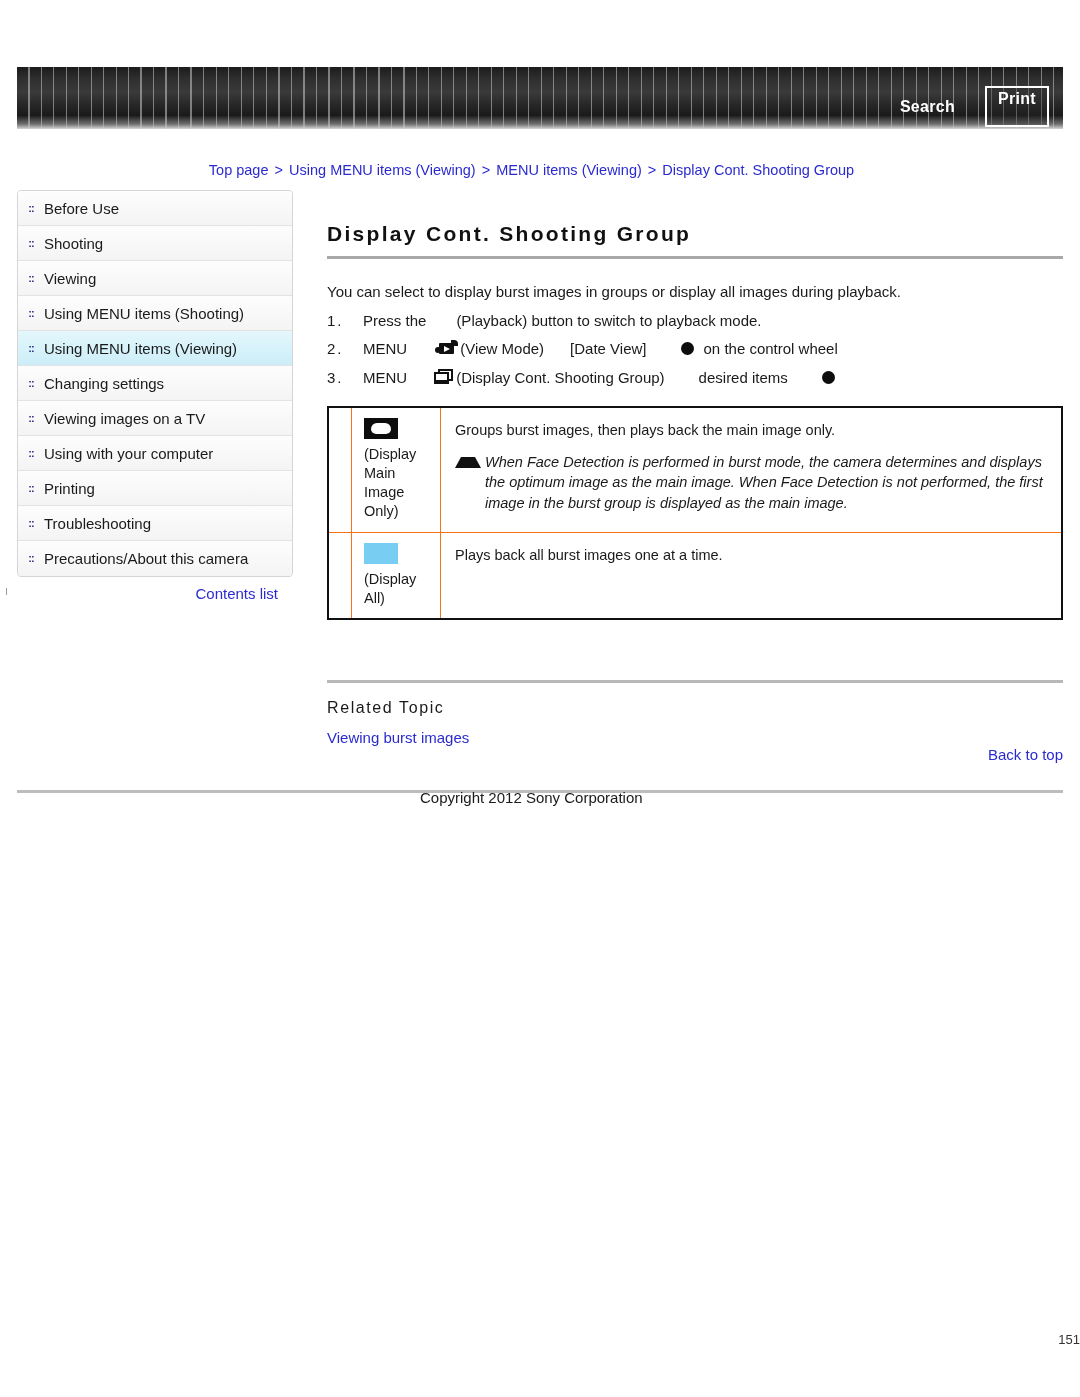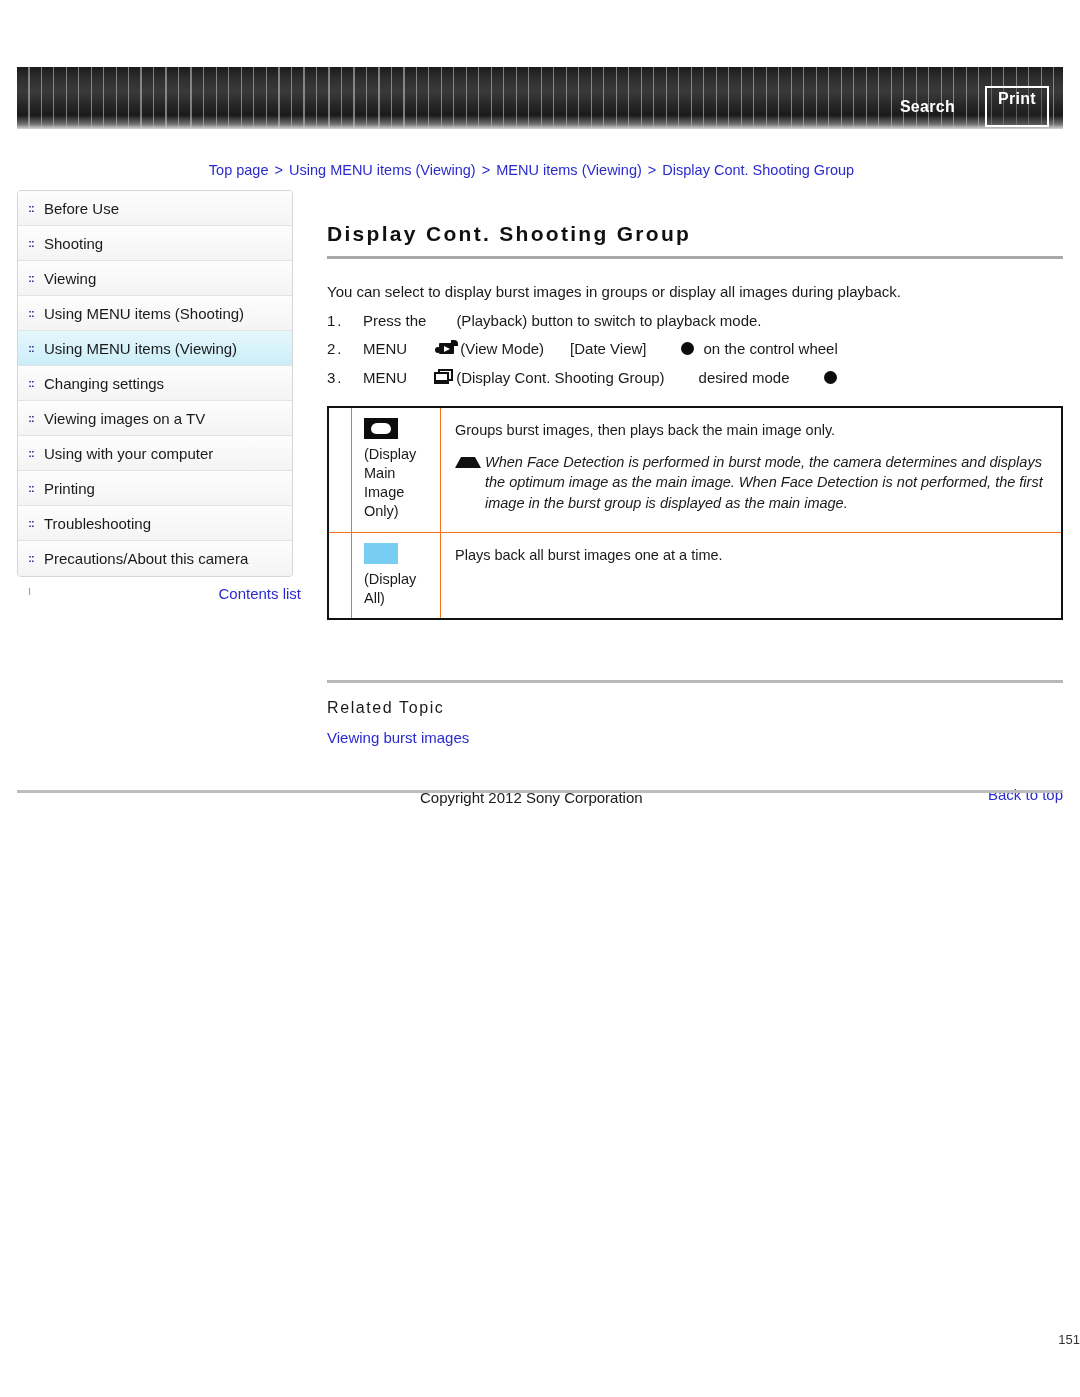--- a/index.html
+++ b/index.html
@@ -129,21 +129,21 @@
     letter-spacing: -1px;
     font-weight: bold;
   }
   .nav-label {
     font-size: 15px;
     color: #1a1a1a;
     white-space: nowrap;
   }
   .contents-row {
     position: absolute;
-    left: 25px;
+    left: 2px;
     top: 585px;
     width: 276px;
     text-align: right;
     box-sizing: border-box;
   }
   .contents-tick {
     position: absolute;
     left: 4px;
     top: 3px;
     width: 1px;
@@ -357,21 +357,20 @@
   }
   .rel-link {
     font-size: 15px;
     color: #2a2ad0;
     cursor: pointer;
   }
   .back-to-top {
     text-align: right;
     font-size: 15px;
     color: #2a2ad0;
-    margin-top: 40px;
     cursor: pointer;
   }
   .footer-rule {
     position: absolute;
     left: 17px;
     top: 790px;
     width: 1046px;
     height: 3px;
     background: #bdbdbd;
   }
@@ -502,21 +501,21 @@
     <div class="step">
       <span class="step-num">3.</span>
       <span>MENU</span>
       <span class="gap-md"></span>
       <span class="icon-stack">
         <span class="st-back"></span>
           <span class="st-front"></span>
       </span>
       <span>(Display Cont. Shooting Group)</span>
       <span class="gap-lg"></span>
-      <span>desired mode</span>
+      <span>desired items</span>
       <span class="gap-lg"></span>
       <span class="wheel-dot"></span>
     </div>
 
   </div>
 
   <table class="mode-table">
     <tbody>
       <tr>
         <td class="col-blank"></td>

